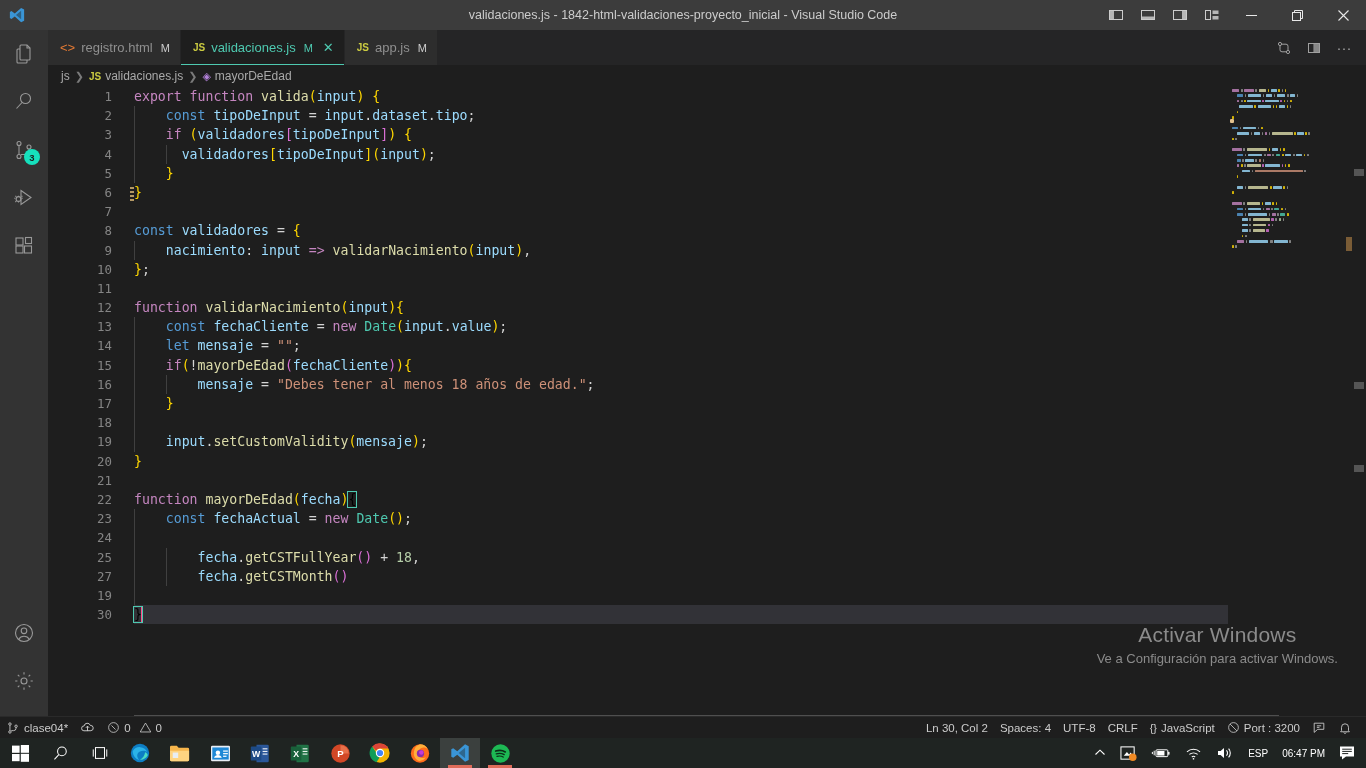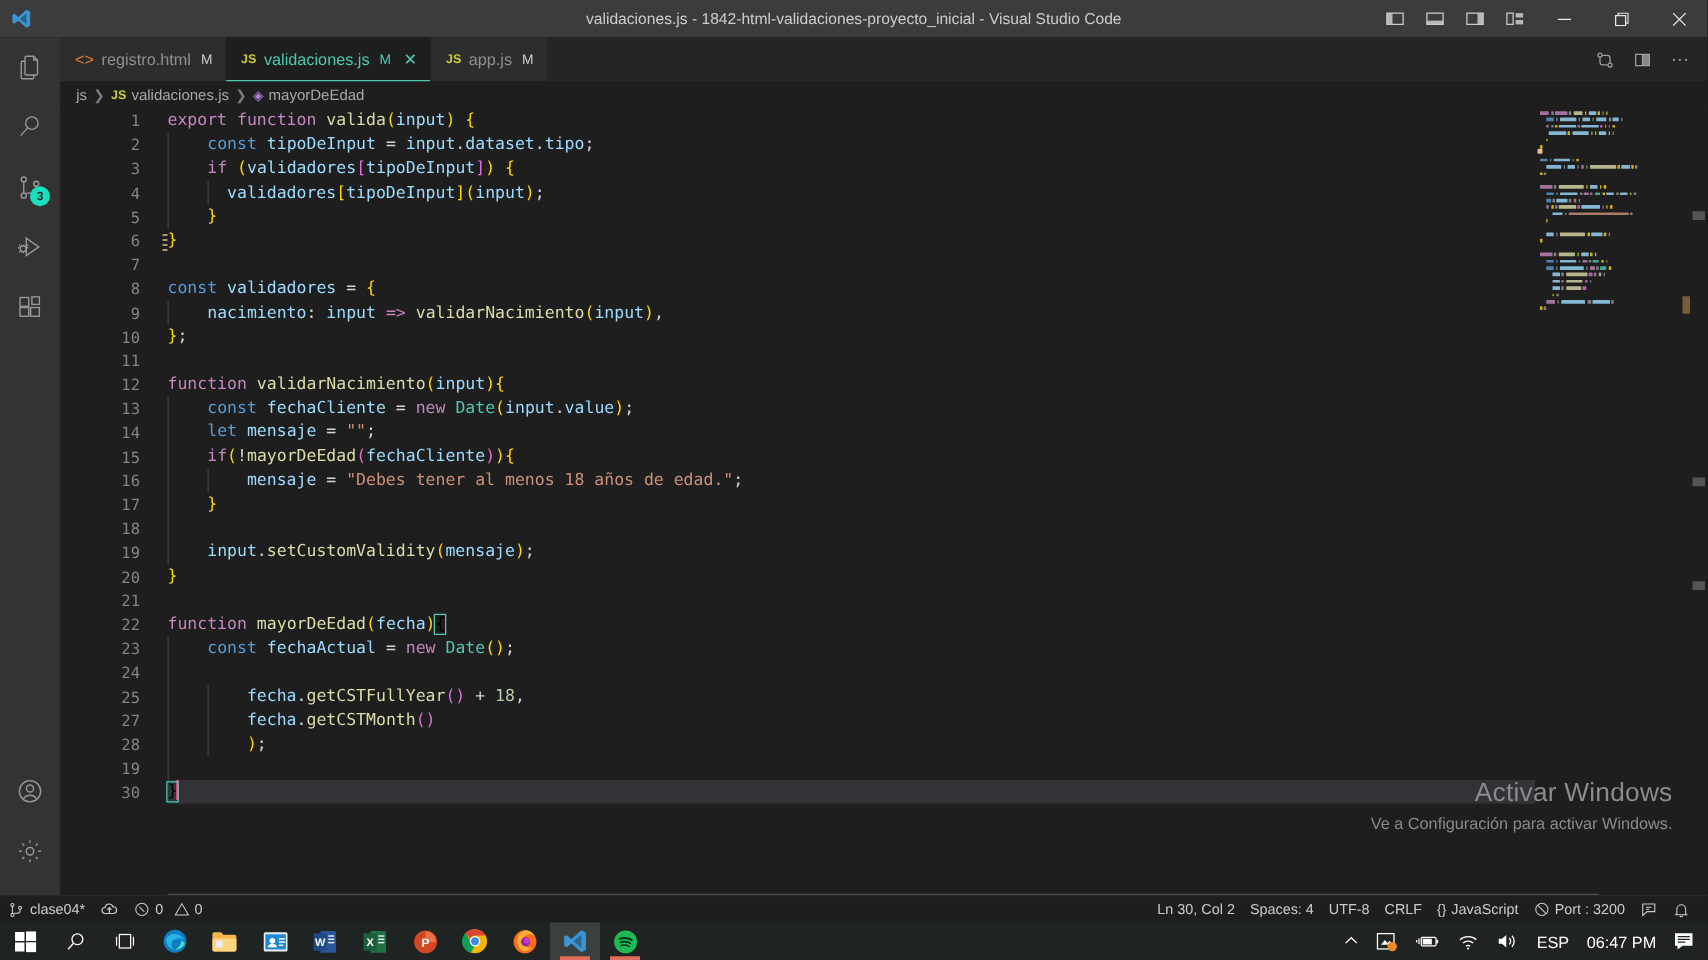--- a/index.html
+++ b/index.html
@@ -179,21 +179,21 @@
     position: absolute; left: 86px; right: 138px; bottom: 0; height: 6px;
     background: transparent;
   }
   .h-scroll-thumb {
     position: absolute; left: 0; width: 1145px; height: 6px; background: #4f4f4f;
   }
 
   
   .watermark {
     position: absolute; right: 28px; bottom: 55px;
-    text-align: right; pointer-events: none;
+    text-align: center; pointer-events: none;
   }
   .wm-title { color: #8b8b8b; font-size: 21px; font-weight: normal; letter-spacing: 0.2px; }
   .wm-sub { color: #8b8b8b; font-size: 13px; margin-top: 4px; }
 
   
   .statusbar {
     position: absolute; bottom: 30px; left: 0; width: 1366px; height: 22px;
     background: #1e1e1e; display: flex; align-items: center;
     color: #cccccc; font-size: 11.5px; border-top: 1px solid #2a2a2a;
   }
@@ -214,21 +214,21 @@
     display: flex; align-items: center; justify-content: center;
   }
   .tb-item.active { background: #3b403e; }
   .tb-underline {
     position: absolute; bottom: 0; left: 8px; right: 8px; height: 3px;
     background: #e06c5a;
   }
   .tray { margin-left: auto; display: flex; align-items: center; height: 30px; padding-right: 4px; }
   .tray-item {
     display: flex; align-items: center; justify-content: center;
-    height: 30px; padding: 0 7px; color: #ffffff; font-size: 13px; white-space: nowrap;
+    height: 30px; padding: 0 7px; color: #ffffff; font-size: 10px; white-space: nowrap;
   }
 </style>
 </head>
 <body>
 
 <div class="app">
 
   <div class="titlebar">
     <div class="vs-logo">
       <svg width="18" height="18" viewBox="0 0 24 24">
@@ -407,21 +407,20 @@
           <div class="line"><div class="ln">17</div><div class="indent" style="left: 86px;"></div><div class="lc"><span class="pl">    </span><span class="b1">}</span></div></div>
           <div class="line"><div class="ln">18</div><div class="indent" style="left: 86px;"></div><div class="lc"></div></div>
           <div class="line"><div class="ln">19</div><div class="indent" style="left: 86px;"></div><div class="lc"><span class="pl">    </span><span class="var">input</span><span class="pl">.</span><span class="fn">setCustomValidity</span><span class="b1">(</span><span class="var">mensaje</span><span class="b1">)</span><span class="pl">;</span></div></div>
           <div class="line"><div class="ln">20</div><div class="lc"><span class="b1">}</span></div></div>
           <div class="line"><div class="ln">21</div><div class="lc"></div></div>
           <div class="line"><div class="ln">22</div><div class="lc"><span class="kw">function</span><span class="pl"> </span><span class="fn">mayorDeEdad</span><span class="b1">(</span><span class="var">fecha</span><span class="b1">)</span><span class="match">{</span></div></div>
           <div class="line"><div class="ln">23</div><div class="indent" style="left: 86px;"></div><div class="lc"><span class="pl">    </span><span class="kw2">const</span><span class="pl"> </span><span class="var">fechaActual</span><span class="pl"> = </span><span class="kw">new</span><span class="pl"> </span><span class="cls">Date</span><span class="b1">()</span><span class="pl">;</span></div></div>
           <div class="line"><div class="ln">24</div><div class="indent" style="left: 86px;"></div></div>
           <div class="line"><div class="ln">25</div><div class="indent" style="left: 86px;"></div><div class="indent" style="left: 117.72px;"></div><div class="lc"><span class="pl">        </span><span class="var">fecha</span><span class="pl">.</span><span class="fn">getCSTFullYear</span><span class="b2">()</span><span class="pl"> + </span><span class="num">18</span><span class="pl">,</span></div></div>
           <div class="line"><div class="ln">27</div><div class="indent" style="left: 86px;"></div><div class="indent" style="left: 117.72px;"></div><div class="lc"><span class="pl">        </span><span class="var">fecha</span><span class="pl">.</span><span class="fn">getCSTMonth</span><span class="b2">()</span></div></div>
-          <div class="line"><div class="ln">28</div><div class="indent" style="left: 86px;"></div><div class="indent" style="left: 117.72px;"></div><div class="lc"><span class="pl">        </span><span class="b1">)</span><span class="pl">;</span></div></div>
           <div class="line"><div class="ln">19</div><div class="indent" style="left: 86px;"></div></div>
           <div class="line cur"><div class="lc-bg"></div><div class="ln">30</div><div class="lc"><span class="match">}</span><span class="cursor"></span></div></div>
         </div>
 
       <div class="minimap" id="minimap">
         <div class="mm-dot" style="top:32px"></div>
       <div class="mm-line" style="padding-left: 4px;"><span class="mm-seg" style="width: 7.32px; background: rgb(197, 134, 192); opacity: 0.8;"></span><span class="mm-seg" style="width: 1.6px; background: rgb(154, 154, 154); opacity: 0.8;"></span><span class="mm-seg" style="width: 9.76px; background: rgb(197, 134, 192); opacity: 0.8;"></span><span class="mm-seg" style="width: 1.6px; background: rgb(154, 154, 154); opacity: 0.8;"></span><span class="mm-seg" style="width: 7.32px; background: rgb(220, 220, 170); opacity: 0.8;"></span><span class="mm-seg" style="width: 1.6px; background: rgb(255, 215, 0); opacity: 0.8;"></span><span class="mm-seg" style="width: 6.1px; background: rgb(156, 220, 254); opacity: 0.8;"></span><span class="mm-seg" style="width: 1.6px; background: rgb(255, 215, 0); opacity: 0.8;"></span><span class="mm-seg" style="width: 1.6px; background: rgb(154, 154, 154); opacity: 0.8;"></span><span class="mm-seg" style="width: 1.6px; background: rgb(255, 215, 0); opacity: 0.8;"></span></div>
           <div class="mm-line" style="padding-left: 8.88px;"><span class="mm-seg" style="width: 6.1px; background: rgb(86, 156, 214); opacity: 0.8;"></span><span class="mm-seg" style="width: 1.6px; background: rgb(154, 154, 154); opacity: 0.8;"></span><span class="mm-seg" style="width: 13.42px; background: rgb(156, 220, 254); opacity: 0.8;"></span><span class="mm-seg" style="width: 1.6px; background: rgb(154, 154, 154); opacity: 0.8;"></span><span class="mm-seg" style="width: 6.1px; background: rgb(156, 220, 254); opacity: 0.8;"></span><span class="mm-seg" style="width: 1.6px; background: rgb(154, 154, 154); opacity: 0.8;"></span><span class="mm-seg" style="width: 8.54px; background: rgb(156, 220, 254); opacity: 0.8;"></span><span class="mm-seg" style="width: 1.6px; background: rgb(154, 154, 154); opacity: 0.8;"></span><span class="mm-seg" style="width: 4.88px; background: rgb(156, 220, 254); opacity: 0.8;"></span><span class="mm-seg" style="width: 1.6px; background: rgb(154, 154, 154); opacity: 0.8;"></span></div>
           <div class="mm-line" style="padding-left: 8.88px;"><span class="mm-seg" style="width: 2.44px; background: rgb(197, 134, 192); opacity: 0.8;"></span><span class="mm-seg" style="width: 1.6px; background: rgb(154, 154, 154); opacity: 0.8;"></span><span class="mm-seg" style="width: 1.6px; background: rgb(255, 215, 0); opacity: 0.8;"></span><span class="mm-seg" style="width: 13.42px; background: rgb(156, 220, 254); opacity: 0.8;"></span><span class="mm-seg" style="width: 1.6px; background: rgb(218, 112, 214); opacity: 0.8;"></span><span class="mm-seg" style="width: 13.42px; background: rgb(156, 220, 254); opacity: 0.8;"></span><span class="mm-seg" style="width: 1.6px; background: rgb(218, 112, 214); opacity: 0.8;"></span><span class="mm-seg" style="width: 1.6px; background: rgb(255, 215, 0); opacity: 0.8;"></span><span class="mm-seg" style="width: 1.6px; background: rgb(154, 154, 154); opacity: 0.8;"></span><span class="mm-seg" style="width: 1.6px; background: rgb(255, 215, 0); opacity: 0.8;"></span></div>
           <div class="mm-line" style="padding-left: 11.32px;"><span class="mm-seg" style="width: 13.42px; background: rgb(156, 220, 254); opacity: 0.8;"></span><span class="mm-seg" style="width: 1.6px; background: rgb(255, 215, 0); opacity: 0.8;"></span><span class="mm-seg" style="width: 13.42px; background: rgb(156, 220, 254); opacity: 0.8;"></span><span class="mm-seg" style="width: 1.6px; background: rgb(255, 215, 0); opacity: 0.8;"></span><span class="mm-seg" style="width: 1.6px; background: rgb(255, 215, 0); opacity: 0.8;"></span><span class="mm-seg" style="width: 6.1px; background: rgb(156, 220, 254); opacity: 0.8;"></span><span class="mm-seg" style="width: 1.6px; background: rgb(255, 215, 0); opacity: 0.8;"></span><span class="mm-seg" style="width: 1.6px; background: rgb(154, 154, 154); opacity: 0.8;"></span></div>

